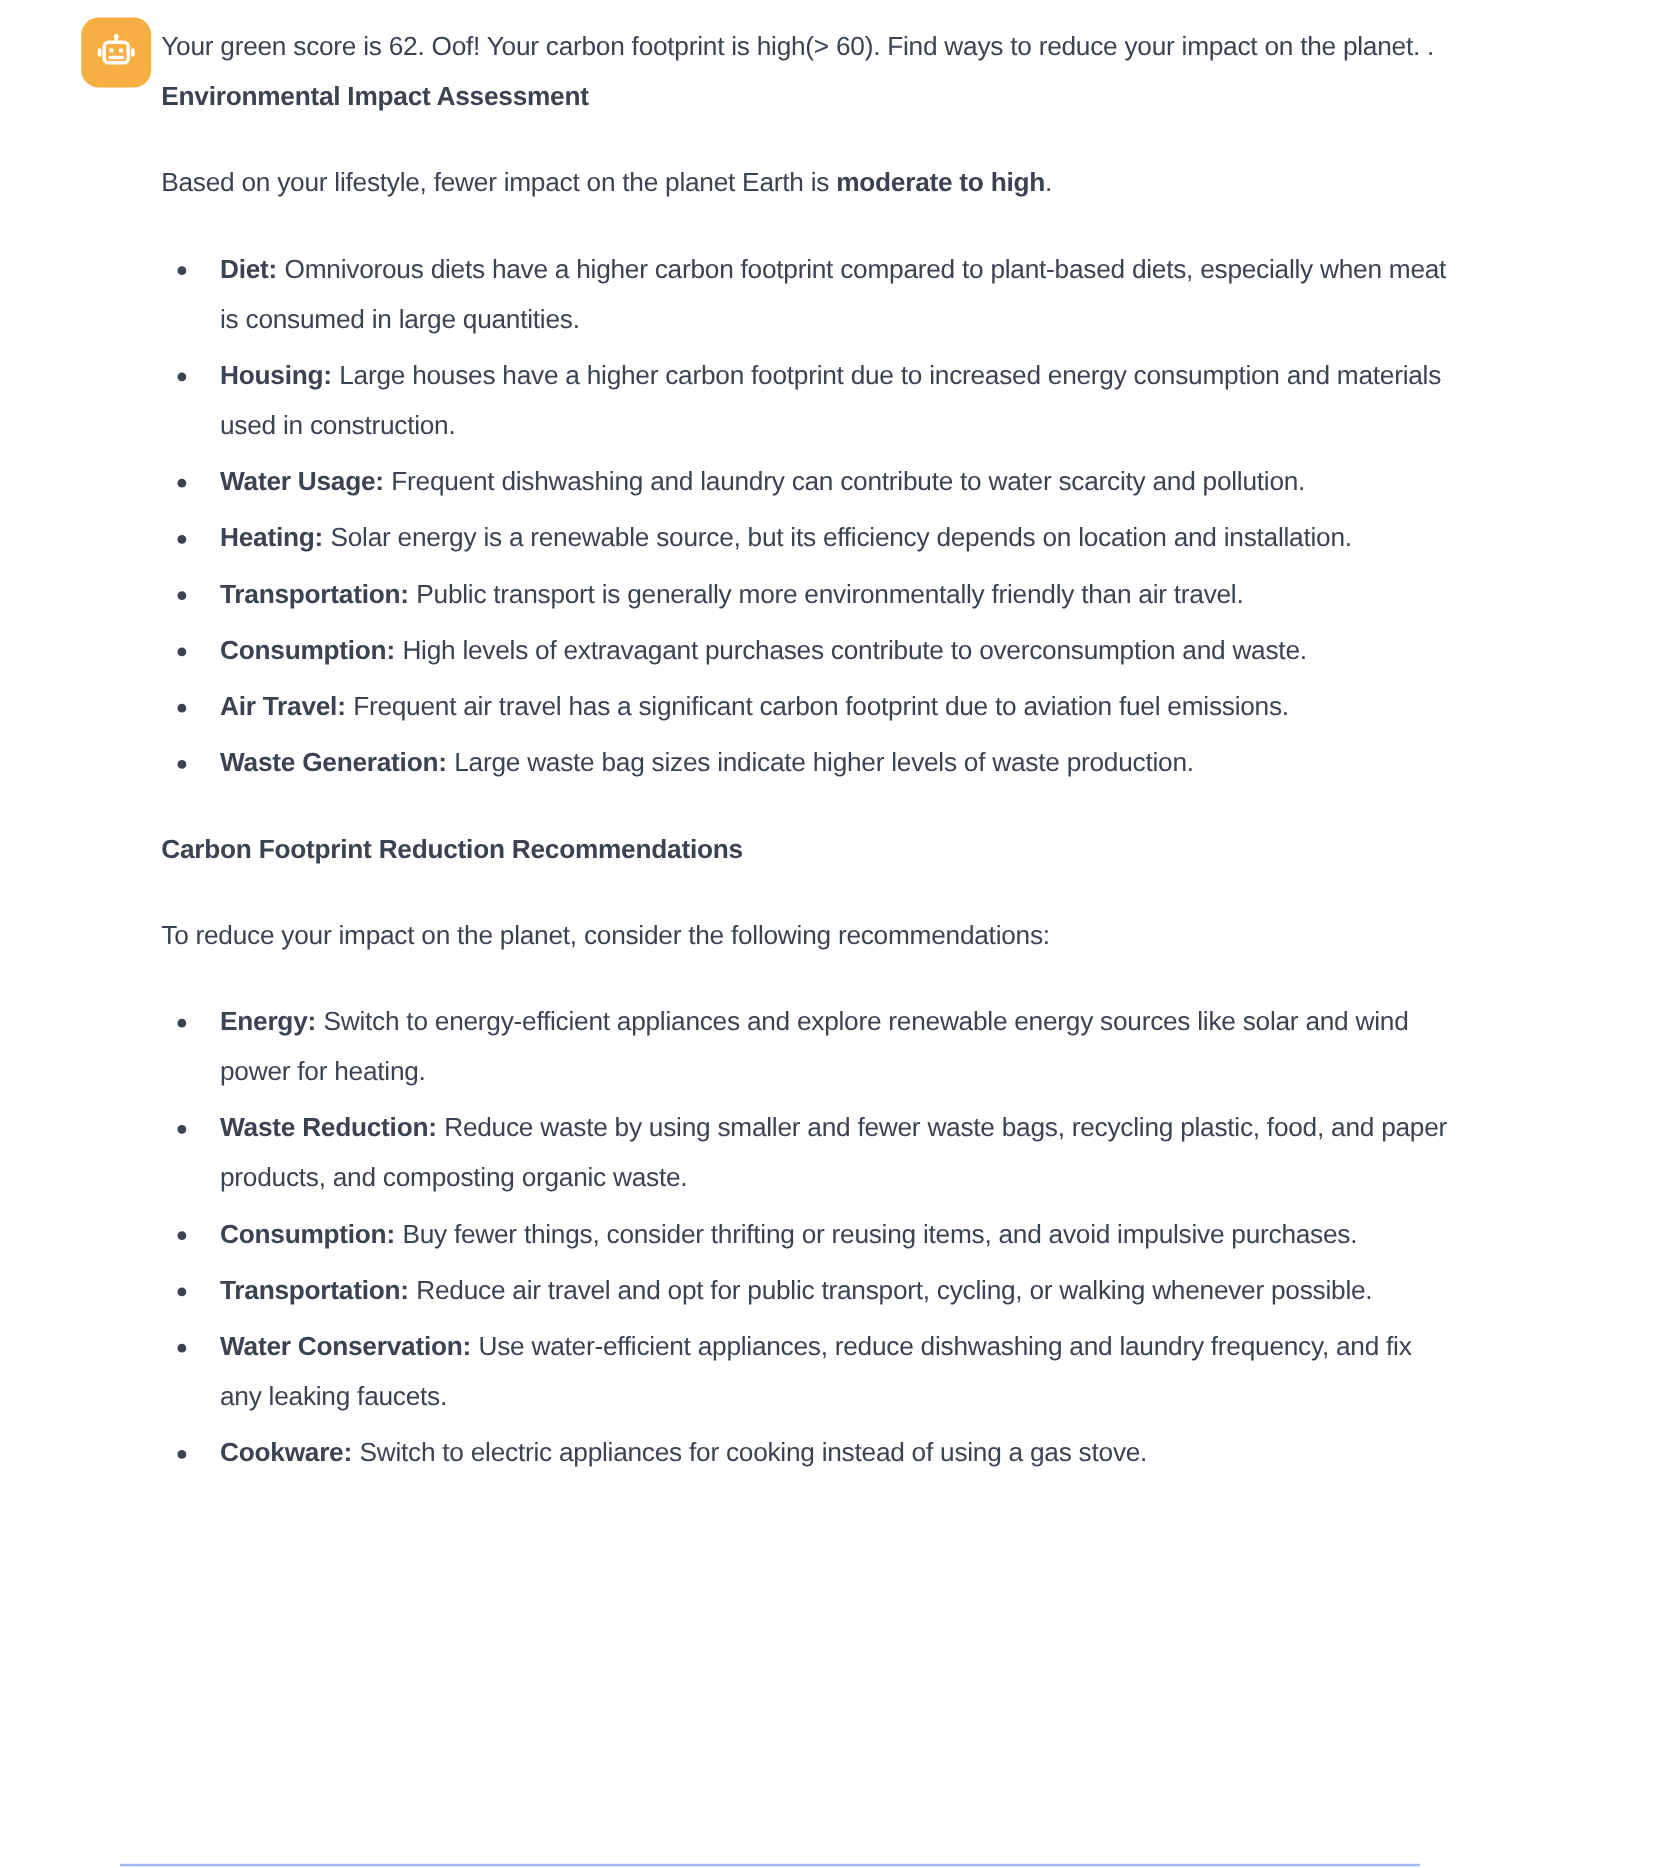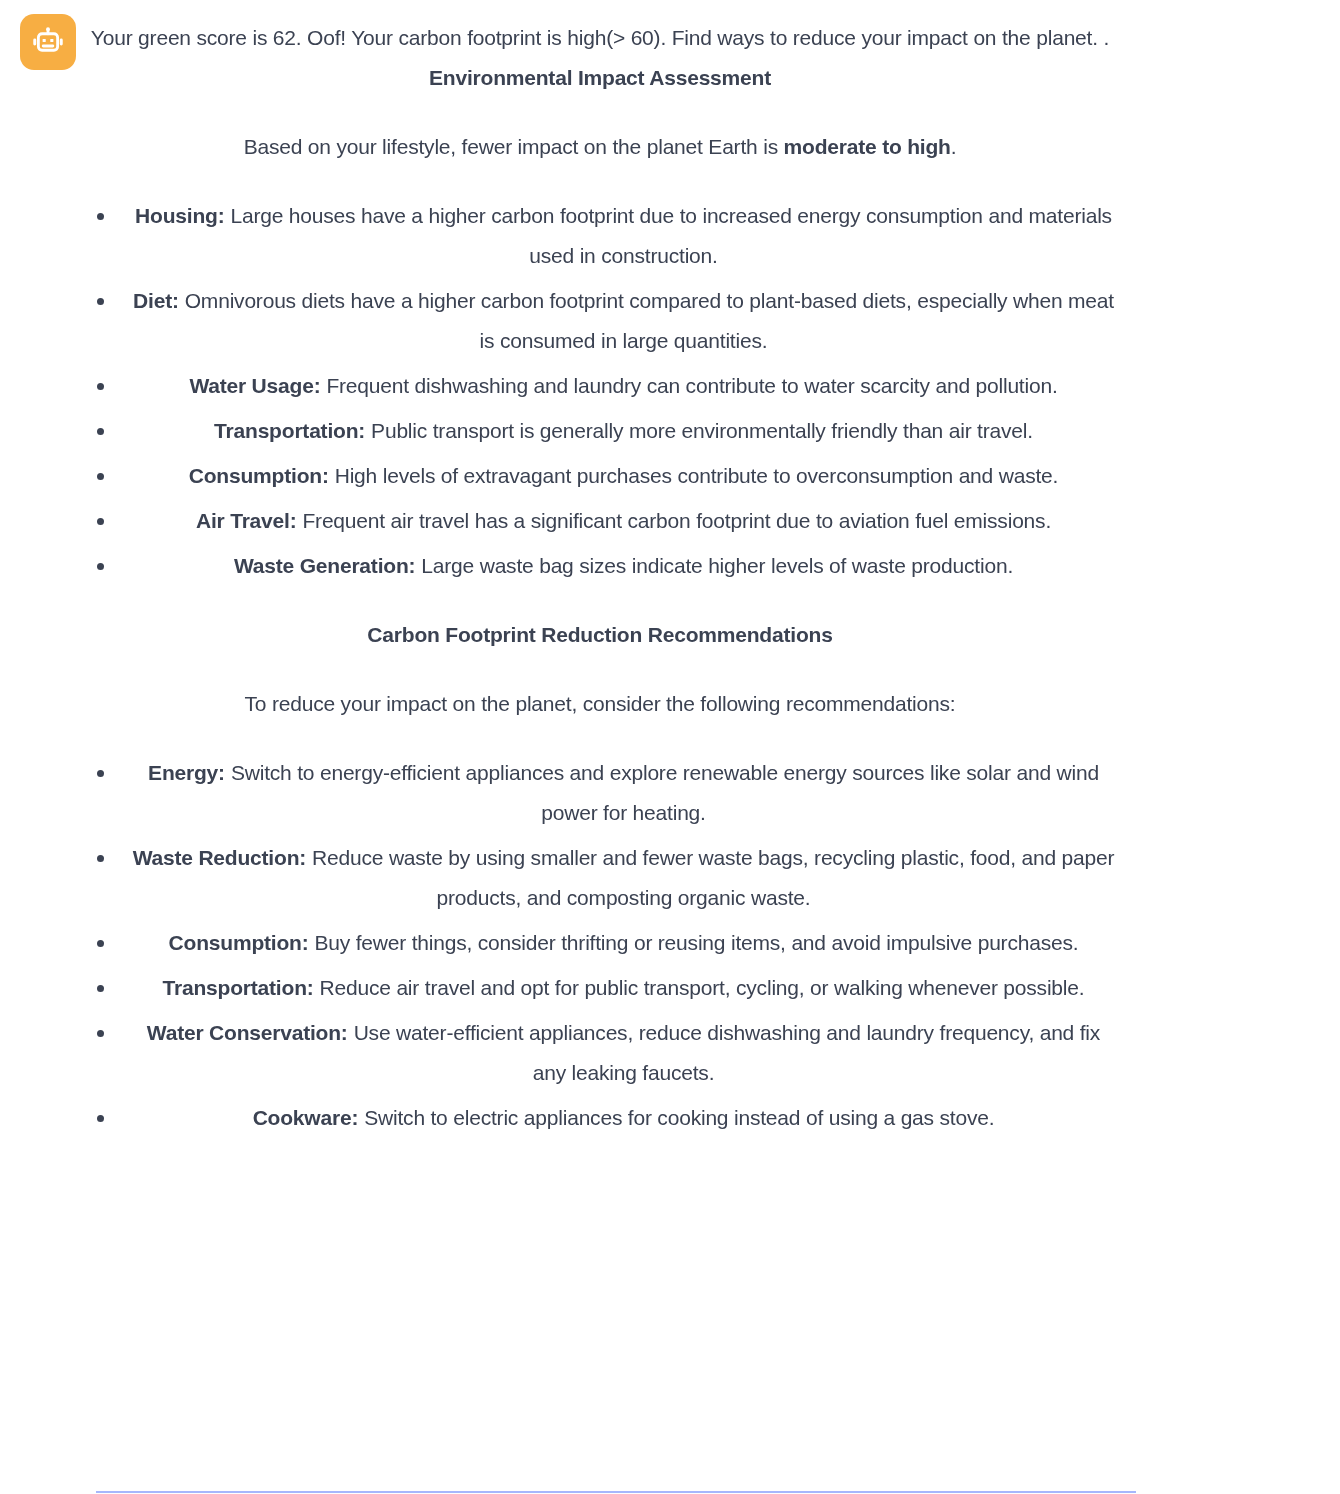--- a/index.html
+++ b/index.html
@@ -8,22 +8,21 @@
     width: 1340px; height: 1494px;
     background: #ffffff;
     font-family: "Liberation Sans", sans-serif;
     color: var(--text, #3b4252);
     position: relative;
     overflow: hidden;
   }
   .chat-row {
     display: flex;
     align-items: flex-start;
-    padding: 14px 0 0 20px;
-    text-align: center;
+    padding: 14px 0 0 65px;
   }
   .avatar {
     flex: 0 0 auto;
     width: 56px; height: 56px;
     border-radius: 14px;
     background: var(--avatar-bg, #f7ae43);
     display: flex; align-items: center; justify-content: center;
   }
   .avatar svg { width: 34px; height: 34px; }
   .content {
@@ -82,23 +81,24 @@
     </svg>
   </div>
 
   <div class="content">
 
     <p><span>Your green score is 62. Oof! Your carbon footprint is high(&gt; 60). Find ways to reduce your impact on the planet. . </span><b>Environmental Impact Assessment</b></p>
 
     <p><span>Based on your lifestyle, fewer impact on the planet Earth is </span><b>moderate to high</b><span>.</span></p>
 
     <ul class="md-list">
+      <li><span class="lbl">Diet:</span><span>Omnivorous diets have a higher carbon footprint compared to plant-based diets, especially when meat is consumed in large quantities.</span></li>
       <li><span class="lbl">Housing:</span><span>Large houses have a higher carbon footprint due to increased energy consumption and materials used in construction.</span></li>
-      <li><span class="lbl">Diet:</span><span>Omnivorous diets have a higher carbon footprint compared to plant-based diets, especially when meat is consumed in large quantities.</span></li>
       <li><span class="lbl">Water Usage:</span><span>Frequent dishwashing and laundry can contribute to water scarcity and pollution.</span></li>
+      <li><span class="lbl">Heating:</span><span>Solar energy is a renewable source, but its efficiency depends on location and installation.</span></li>
       <li><span class="lbl">Transportation:</span><span>Public transport is generally more environmentally friendly than air travel.</span></li>
       <li><span class="lbl">Consumption:</span><span>High levels of extravagant purchases contribute to overconsumption and waste.</span></li>
       <li><span class="lbl">Air Travel:</span><span>Frequent air travel has a significant carbon footprint due to aviation fuel emissions.</span></li>
       <li><span class="lbl">Waste Generation:</span><span>Large waste bag sizes indicate higher levels of waste production.</span></li>
     </ul>
 
     <p class="heading">Carbon Footprint Reduction Recommendations</p>
 
     <p>To reduce your impact on the planet, consider the following recommendations:</p>
 

